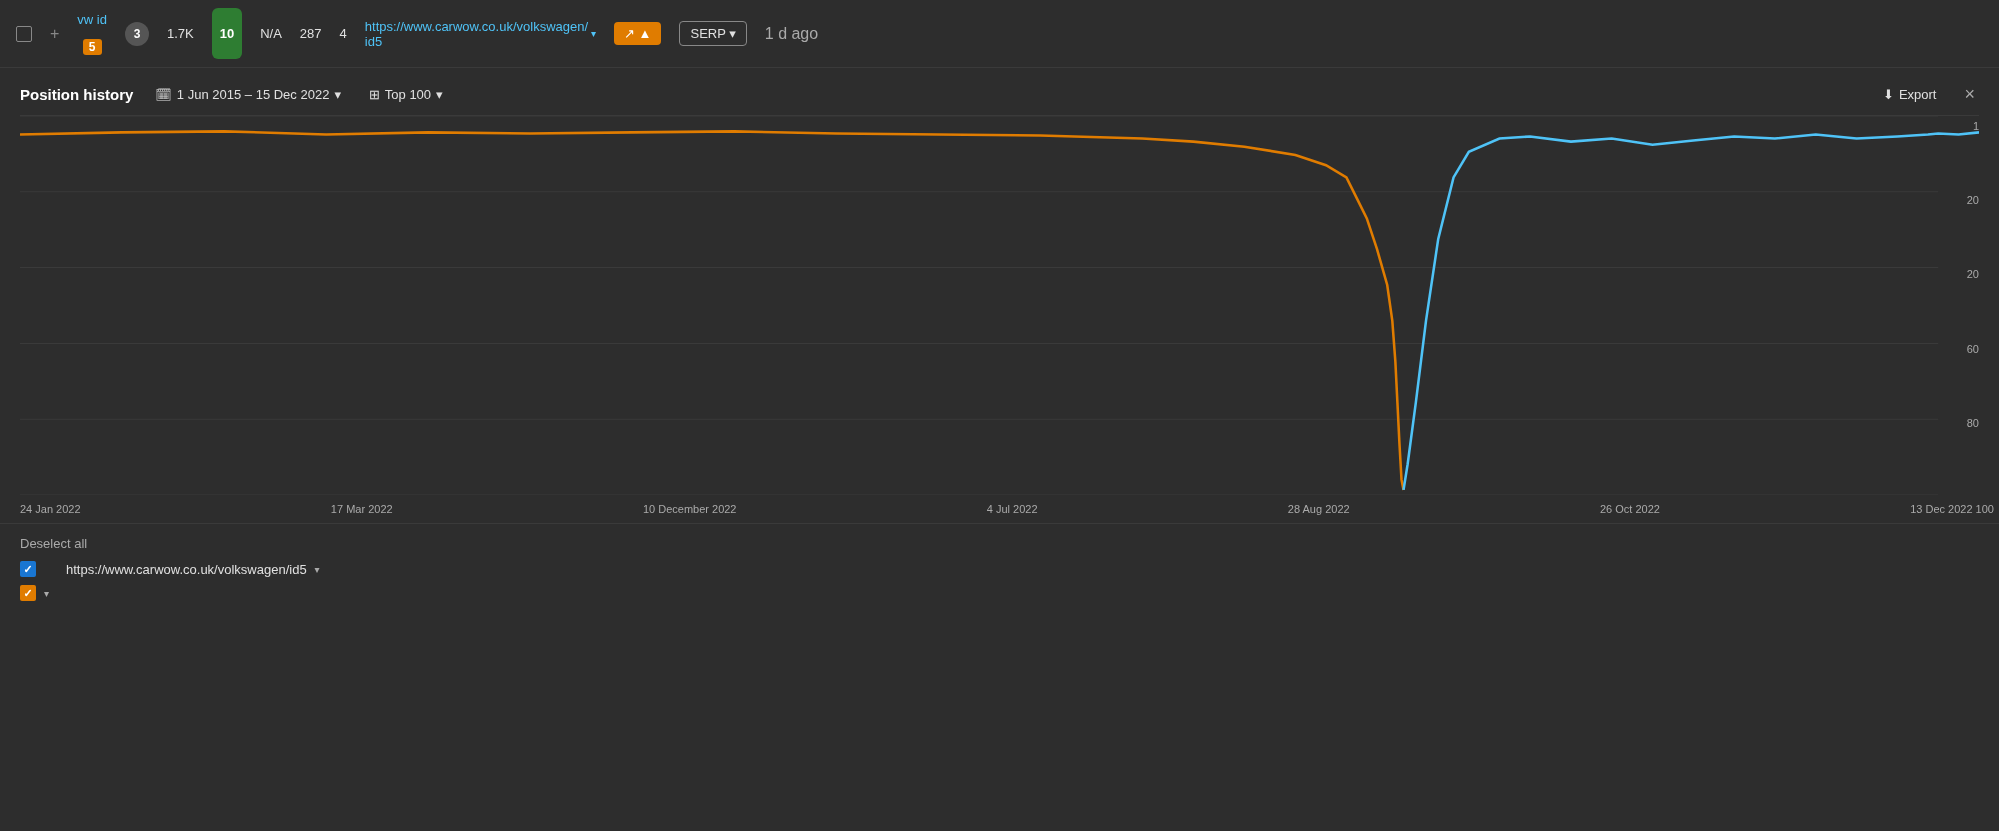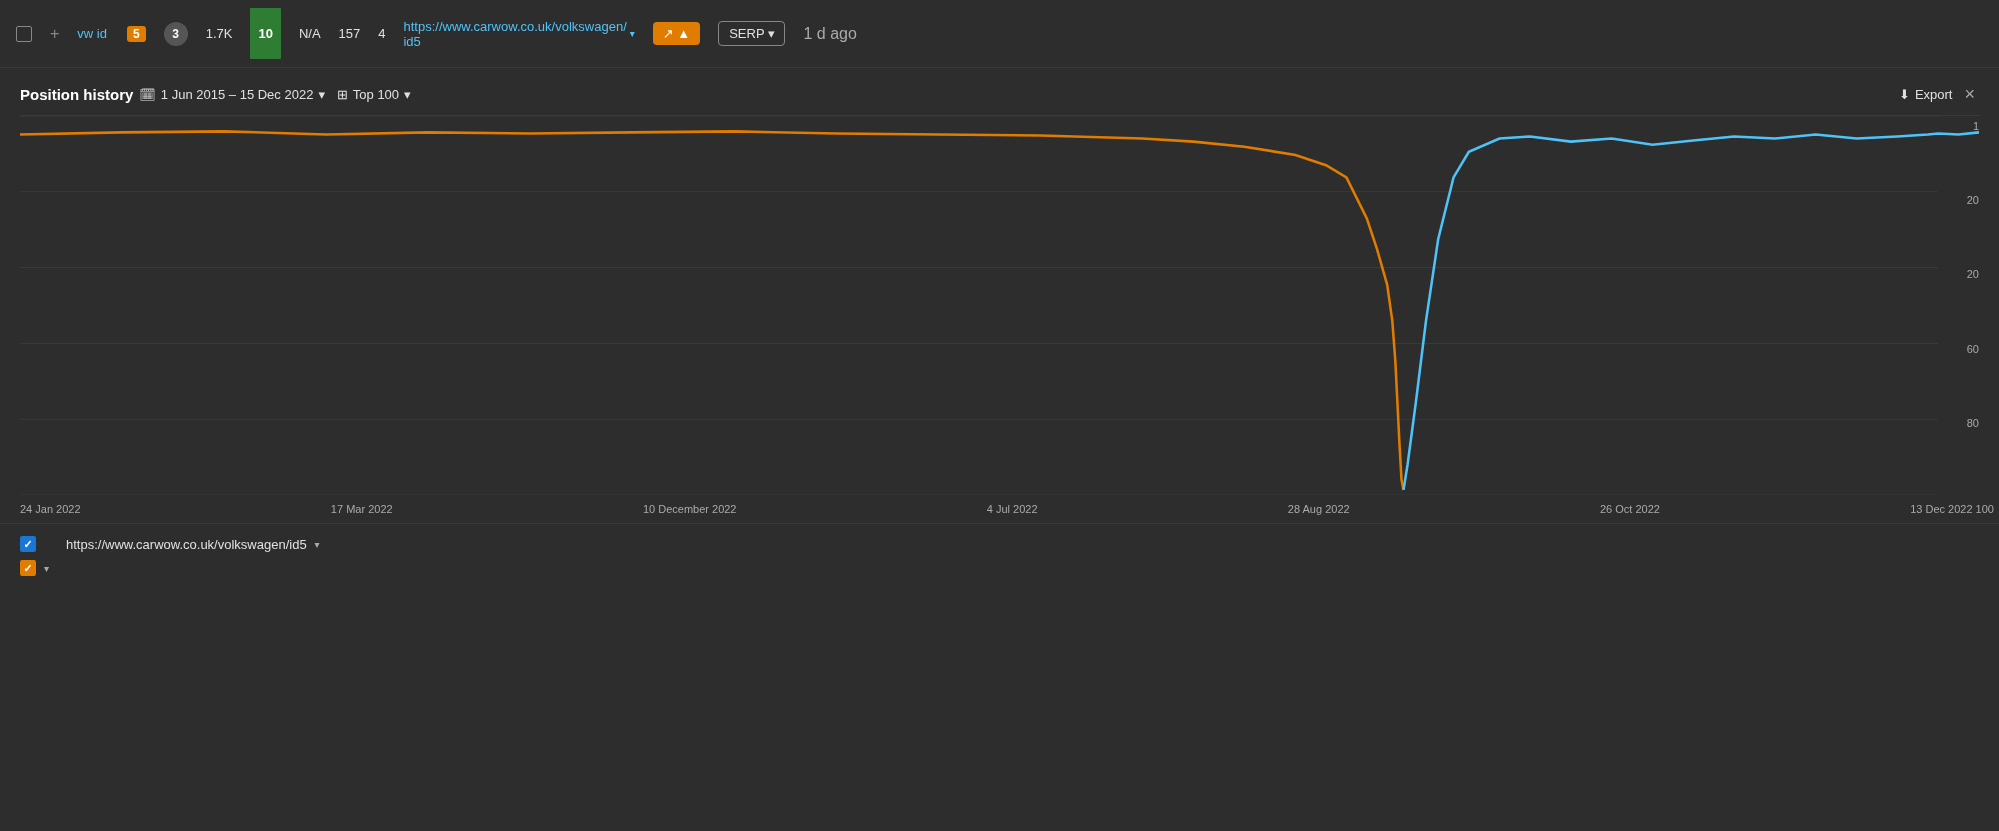--- a/index.html
+++ b/index.html
@@ -25,23 +25,24 @@
       flex-shrink: 0;
     }
     .plus-icon {
       color: #888;
       font-size: 16px;
       cursor: pointer;
     }
     .keyword-tag {
       display: flex;
       align-items: center;
-      gap: 20px;
+      gap: 12px;
       font-size: 13px;
       font-weight: 500;
+      flex-direction: column;
     }
     .keyword-text { color: #4fc3f7; }
     .keyword-badge {
       background: #e07c00;
       color: #fff;
       border-radius: 3px;
       padding: 1px 6px;
       font-size: 12px;
       font-weight: 600;
     }
@@ -52,21 +53,21 @@
       display: flex; align-items: center; justify-content: center;
       font-size: 12px;
       font-weight: 600;
       color: #fff;
       flex-shrink: 0;
     }
     .stat { color: #e0e0e0; font-size: 13px; }
     .badge-green {
       background: #2e7d32;
       color: #fff;
-      border-radius: 1px;
+      border-radius: 6px;
       padding: 18px 8px;
       font-size: 13px;
       font-weight: 600;
     }
     .url-link {
       color: #4fc3f7;
       text-decoration: none;
       display: flex;
       align-items: center;
       gap: 3px;
@@ -97,20 +98,21 @@
       gap: 4px;
     }
     .time-ago { color: #aaa; font-size: 16px; }
     .panel {
       background: #2d2d2d;
       padding: 0;
     }
     .panel-header {
       display: flex;
       align-items: center;
+      gap: 16px;
       padding: 16px 20px 10px 20px;
     }
     .panel-title {
       font-weight: 700;
       font-size: 15px;
       color: #fff;
     }
     .date-range-btn, .top100-btn {
       display: flex;
       align-items: center;
@@ -214,21 +216,21 @@
   <div class="checkbox-icon"></div>
   <span class="plus-icon">+</span>
   <div class="keyword-tag">
     <span class="keyword-text">vw id</span>
     <span class="keyword-badge">5</span>
   </div>
   <div class="badge-circle">3</div>
   <span class="stat">1.7K</span>
   <span class="badge-green">10</span>
   <span class="stat">N/A</span>
-  <span class="stat">157</span>
+  <span class="stat">287</span>
   <span class="stat">4</span>
   <a class="url-link">
     <span>https://www.carwow.co.uk/volkswagen/<br>id5</span>
     <span class="dropdown-arrow">▾</span>
   </a>
   <button class="trend-btn">↗ ▲</button>
   <button class="serp-btn">SERP ▾</button>
   <span class="time-ago">1 d ago</span>
 </div>
 
@@ -334,20 +336,21 @@
     <span>24 Jan 2022</span>
     <span>17 Mar 2022</span>
     <span>10 December 2022</span>
     <span>4 Jul 2022</span>
     <span>28 Aug 2022</span>
     <span>26 Oct 2022</span>
     <span>13 Dec 2022 100</span>
   </div>
 
   <div class="legend-area">
+    <div class="deselect-all">Deselect all</div>
     <div class="legend-item">
       <div class="legend-checkbox blue">
         <span class="checkmark">✓</span>
       </div>
       <span class="legend-url">https://www.carwow.co.uk/volkswagen/id5</span>
       <span class="legend-arrow">▾</span>
     </div>
     <div class="legend-item">
       <div class="legend-checkbox orange">
         <span class="checkmark">✓</span>

